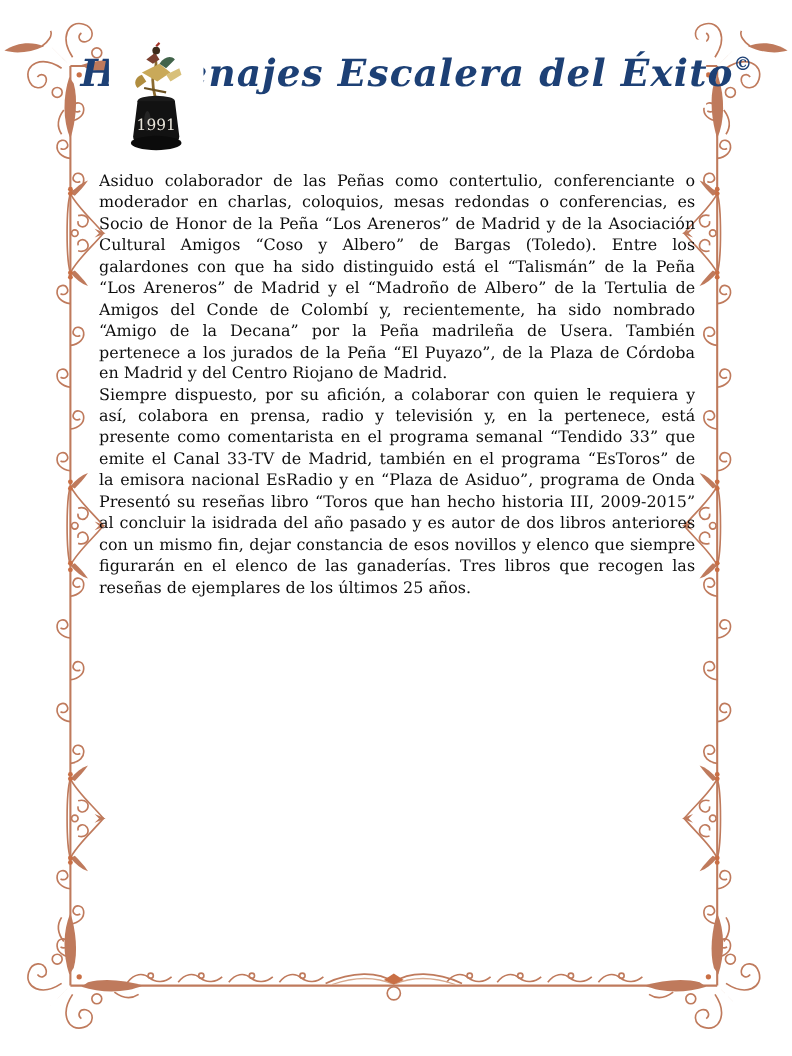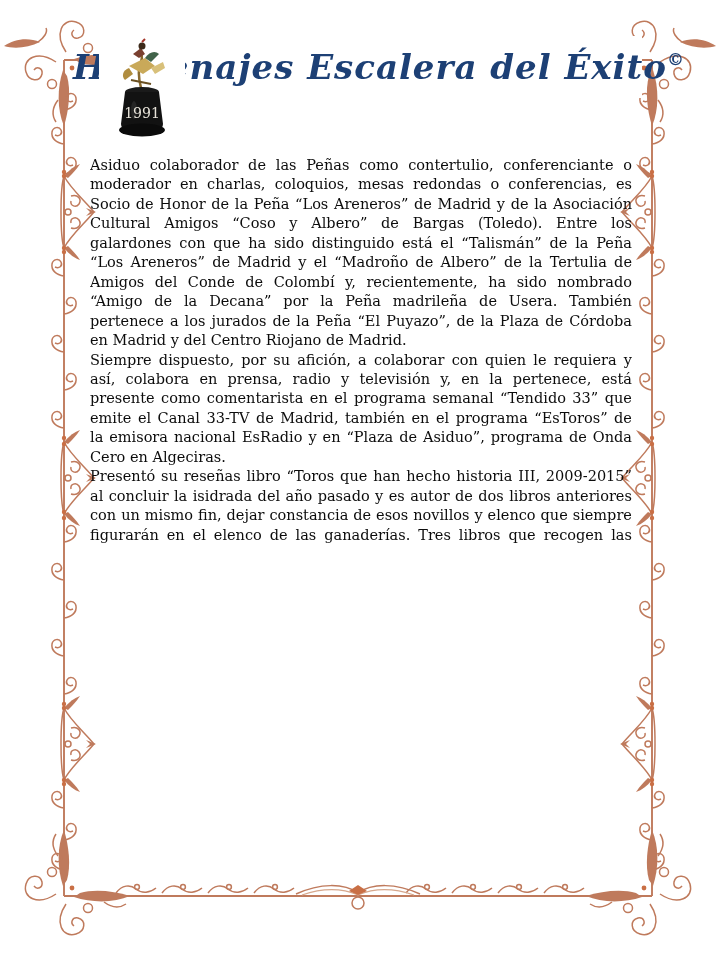--- a/index.html
+++ b/index.html
@@ -213,22 +213,22 @@
         <div class="line"><span>“Amigo</span><span>de</span><span>la</span><span>Decana”</span><span>por</span><span>la</span><span>Peña</span><span>madrileña</span><span>de</span><span>Usera.</span><span>También</span></div>
         <div class="line"><span>pertenece</span><span>a</span><span>los</span><span>jurados</span><span>de</span><span>la</span><span>Peña</span><span>“El</span><span>Puyazo”,</span><span>de</span><span>la</span><span>Plaza</span><span>de</span><span>Córdoba</span></div>
         <div class="line last">en Madrid y del Centro Riojano de Madrid.</div>
       </div>
       <div class="para">
         <div class="line"><span>Siempre</span><span>dispuesto,</span><span>por</span><span>su</span><span>afición,</span><span>a</span><span>colaborar</span><span>con</span><span>quien</span><span>le</span><span>requiera</span><span>y</span></div>
         <div class="line"><span>así,</span><span>colabora</span><span>en</span><span>prensa,</span><span>radio</span><span>y</span><span>televisión</span><span>y,</span><span>en</span><span>la</span><span>pertenece,</span><span>está</span></div>
         <div class="line"><span>presente</span><span>como</span><span>comentarista</span><span>en</span><span>el</span><span>programa</span><span>semanal</span><span>“Tendido</span><span>33”</span><span>que</span></div>
         <div class="line"><span>emite</span><span>el</span><span>Canal</span><span>33-TV</span><span>de</span><span>Madrid,</span><span>también</span><span>en</span><span>el</span><span>programa</span><span>“EsToros”</span><span>de</span></div>
         <div class="line"><span>la</span><span>emisora</span><span>nacional</span><span>EsRadio</span><span>y</span><span>en</span><span>“Plaza</span><span>de</span><span>Asiduo”,</span><span>programa</span><span>de</span><span>Onda</span></div>
-        <div class="line last">Cero en Algeciras.</div>
       </div>
       <div class="para">
         <div class="line"><span>Presentó</span><span>su</span><span>reseñas</span><span>libro</span><span>“Toros</span><span>que</span><span>han</span><span>hecho</span><span>historia</span><span>III,</span><span>2009-2015”</span></div>
         <div class="line"><span>al</span><span>concluir</span><span>la</span><span>isidrada</span><span>del</span><span>año</span><span>pasado</span><span>y</span><span>es</span><span>autor</span><span>de</span><span>dos</span><span>libros</span><span>anteriores</span></div>
         <div class="line"><span>con</span><span>un</span><span>mismo</span><span>fin,</span><span>dejar</span><span>constancia</span><span>de</span><span>esos</span><span>novillos</span><span>y</span><span>elenco</span><span>que</span><span>siempre</span></div>
         <div class="line"><span>figurarán</span><span>en</span><span>el</span><span>elenco</span><span>de</span><span>las</span><span>ganaderías.</span><span>Tres</span><span>libros</span><span>que</span><span>recogen</span><span>las</span></div>
+        <div class="line last">reseñas de ejemplares de los últimos 25 años.</div>
       </div>
     </div>
 </main>
 
 </body></html>

